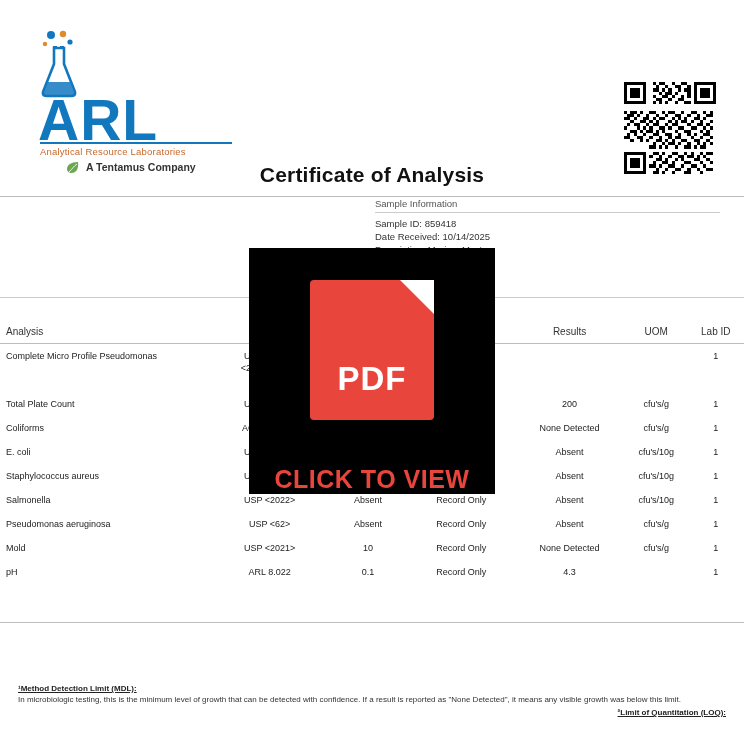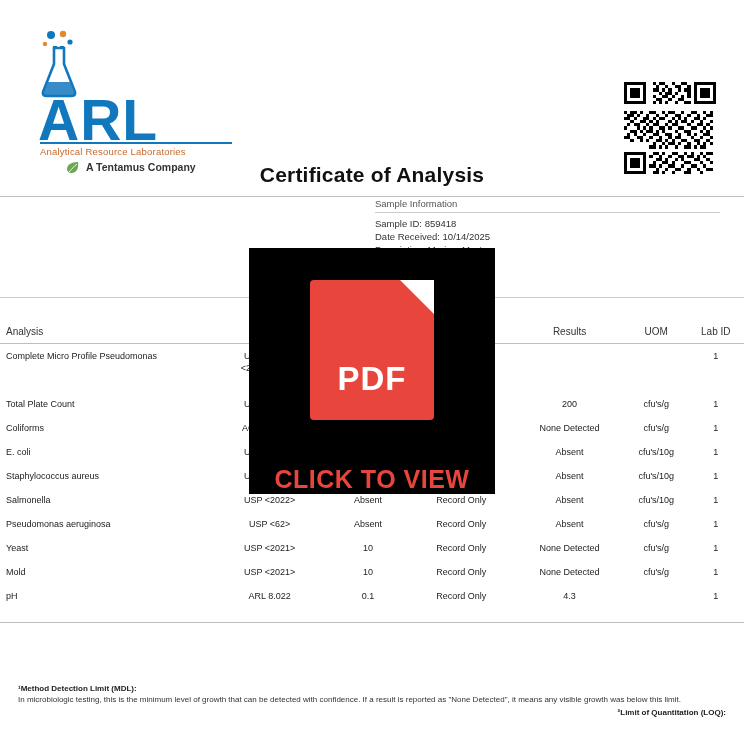--- a/index.html
+++ b/index.html
@@ -159,21 +159,21 @@
   }
 
   
   .footnotes {
     position: absolute;
     left: 18px; right: 18px; top: 684px;
     font-size: 8px;
     color: #222222;
     line-height: 10.5px;
   }
-  .fn-head { font-weight: bold; }
+  .fn-head { font-weight: bold; text-decoration: underline; }
   .fn-body { color: #333333; }
   .fn-clip { overflow: hidden; height: 52px; }
 
   
   .pdf-overlay {
     position: absolute;
     left: 249px; top: 248px;
     width: 246px; height: 246px;
     background: #000000;
     display: flex;
@@ -542,29 +542,20 @@
       <tr>
         <td class="left">Pseudomonas aeruginosa</td>
         <td class="center">USP &lt;62&gt;</td>
         <td class="center">Absent</td>
         <td class="center">Record Only</td>
         <td class="center">Absent</td>
         <td class="center">cfu's/g</td>
         <td class="center">1</td>
       </tr>
 
-      <tr>
-        <td class="left">Yeast</td>
-        <td class="center">USP &lt;2021&gt;</td>
-        <td class="center">10</td>
-        <td class="center">Record Only</td>
-        <td class="center">None Detected</td>
-        <td class="center">cfu's/g</td>
-        <td class="center">1</td>
-      </tr>
 
       <tr>
         <td class="left">Mold</td>
         <td class="center">USP &lt;2021&gt;</td>
         <td class="center">10</td>
         <td class="center">Record Only</td>
         <td class="center">None Detected</td>
         <td class="center">cfu's/g</td>
         <td class="center">1</td>
       </tr>

